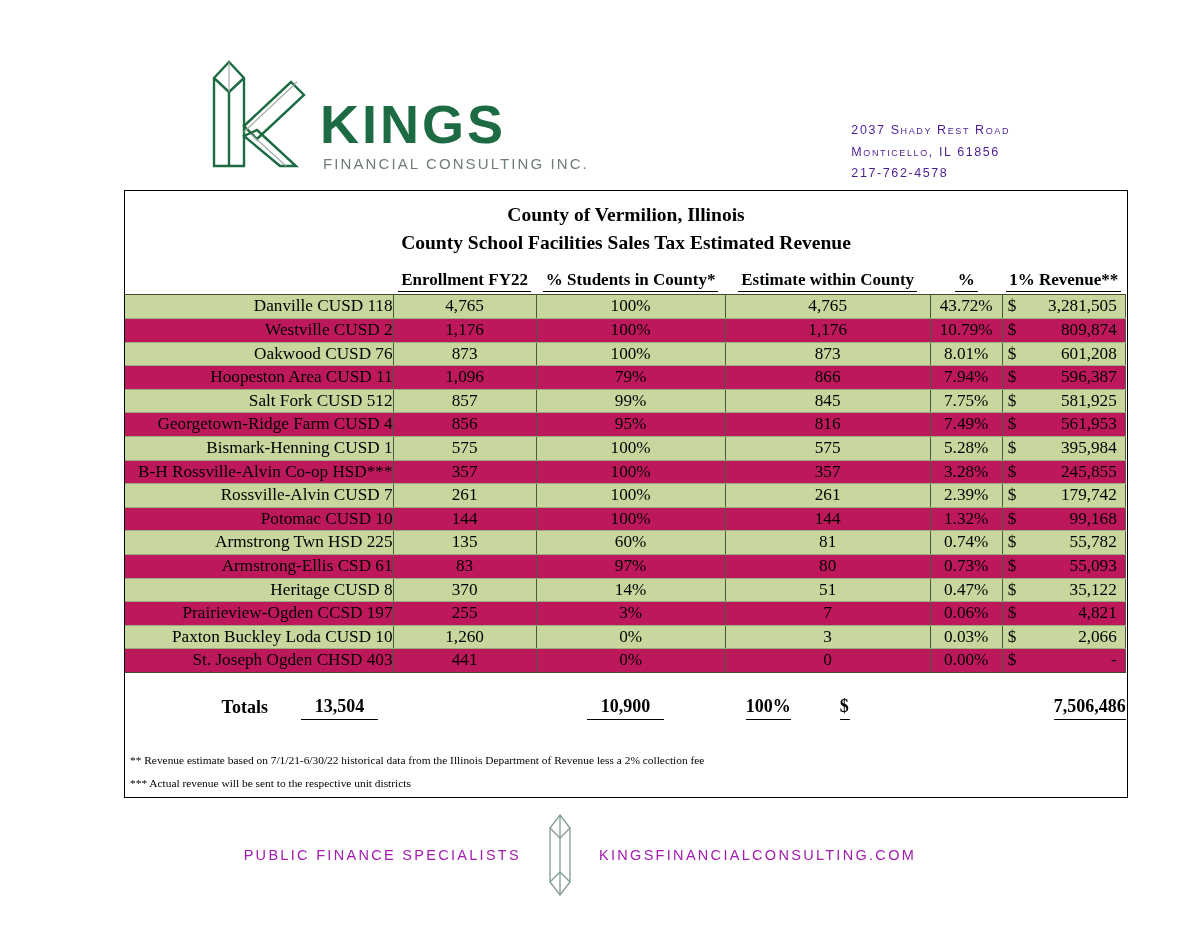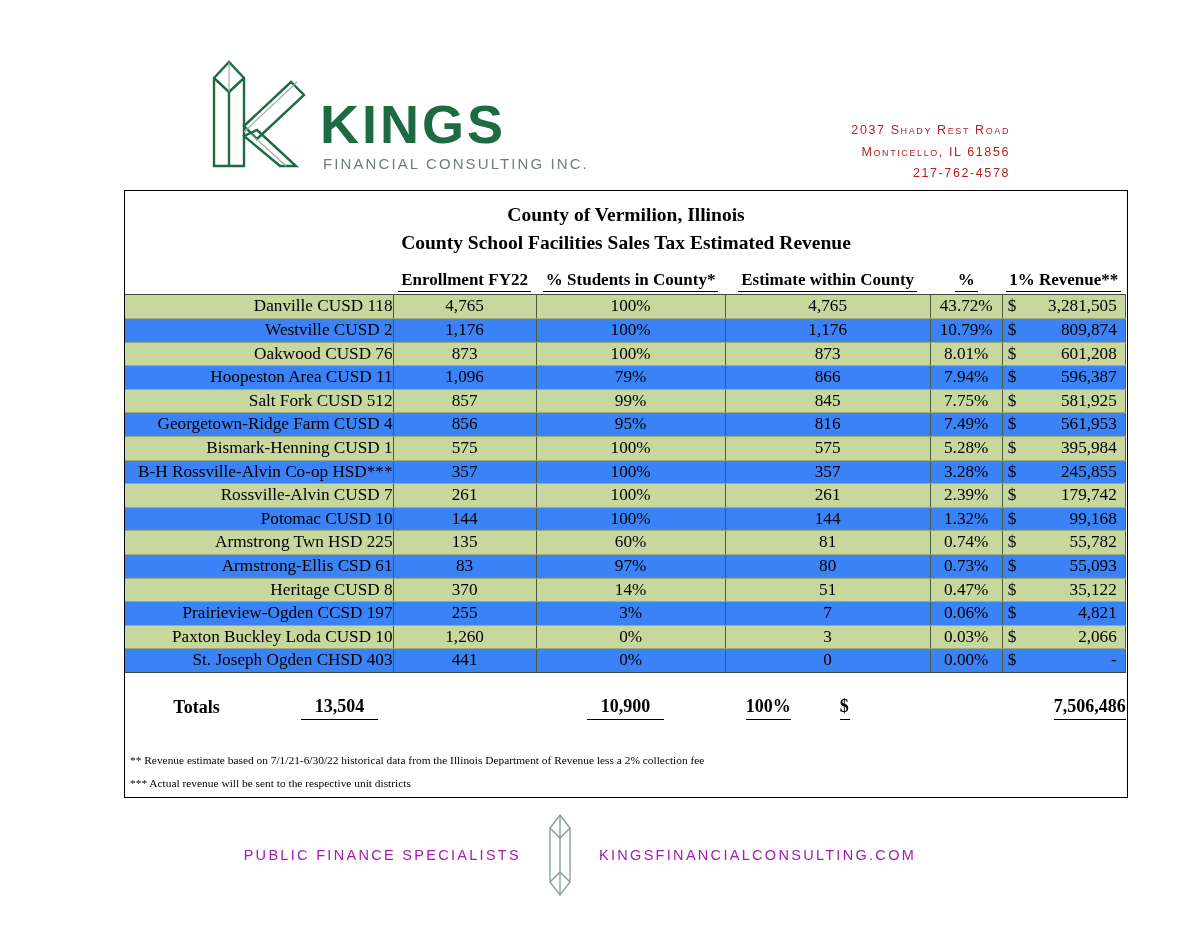--- a/index.html
+++ b/index.html
@@ -55,25 +55,24 @@
     letter-spacing: 2.1px;
     color: #6f7d76;
     margin-top: 5px;
     margin-left: 3px;
   }
 
   .address {
     position: absolute;
     right: 190px;
     top: 120px;
-    text-align: right;
     font-family: "Liberation Sans", "DejaVu Sans", sans-serif;
     font-size: 12.5px;
     letter-spacing: 1.6px;
-    color: #b91c1c;
+    color: #4c1d95;
     line-height: 1.72;
     font-variant: small-caps;
   }
   .address div { white-space: nowrap; }
 
   
   .sheet {
     position: absolute;
     left: 108px;
     top: 190px;
@@ -146,39 +145,39 @@
     text-align: left;
     padding-left: 5px;
     border-right: none;
   }
   tr.data-row td.cell-rev {
     text-align: right;
     padding-right: 8px;
     border-left: none;
   }
   tr.data-row.shade-a td { background: #c7d79d; }
-  tr.data-row.shade-b td { background: #3b82f6; }
+  tr.data-row.shade-b td { background: #be185d; }
   tr.data-row:first-child td { border-top: 1.6px solid #3f4c33; }
   tr.data-row:last-child td  { border-bottom: 1.6px solid #3f4c33; }
 
   
   .totals-wrap { margin-top: 20px; }
   table.totals {
     border-collapse: collapse;
     width: 1000.8px;
     table-layout: fixed;
   }
   table.totals td {
     font-weight: bold;
     font-size: 18px;
     height: 30px;
     padding: 0;
     white-space: nowrap;
   }
-  td.t-label { text-align: center; padding-left: 4px; }
+  td.t-label { text-align: right; padding-left: 4px; }
   td.t-num   { text-align: center; }
   td.t-dol   { text-align: left; padding-left: 5px; }
   td.t-rev   { text-align: right; padding-right: 8px; }
   .tu {
     display: inline-block;
     border-bottom: 1.6px solid #000;
     padding-bottom: 2px;
     min-width: 10px;
   }
   .tu-wide { padding: 0 14px 2px 14px; }

